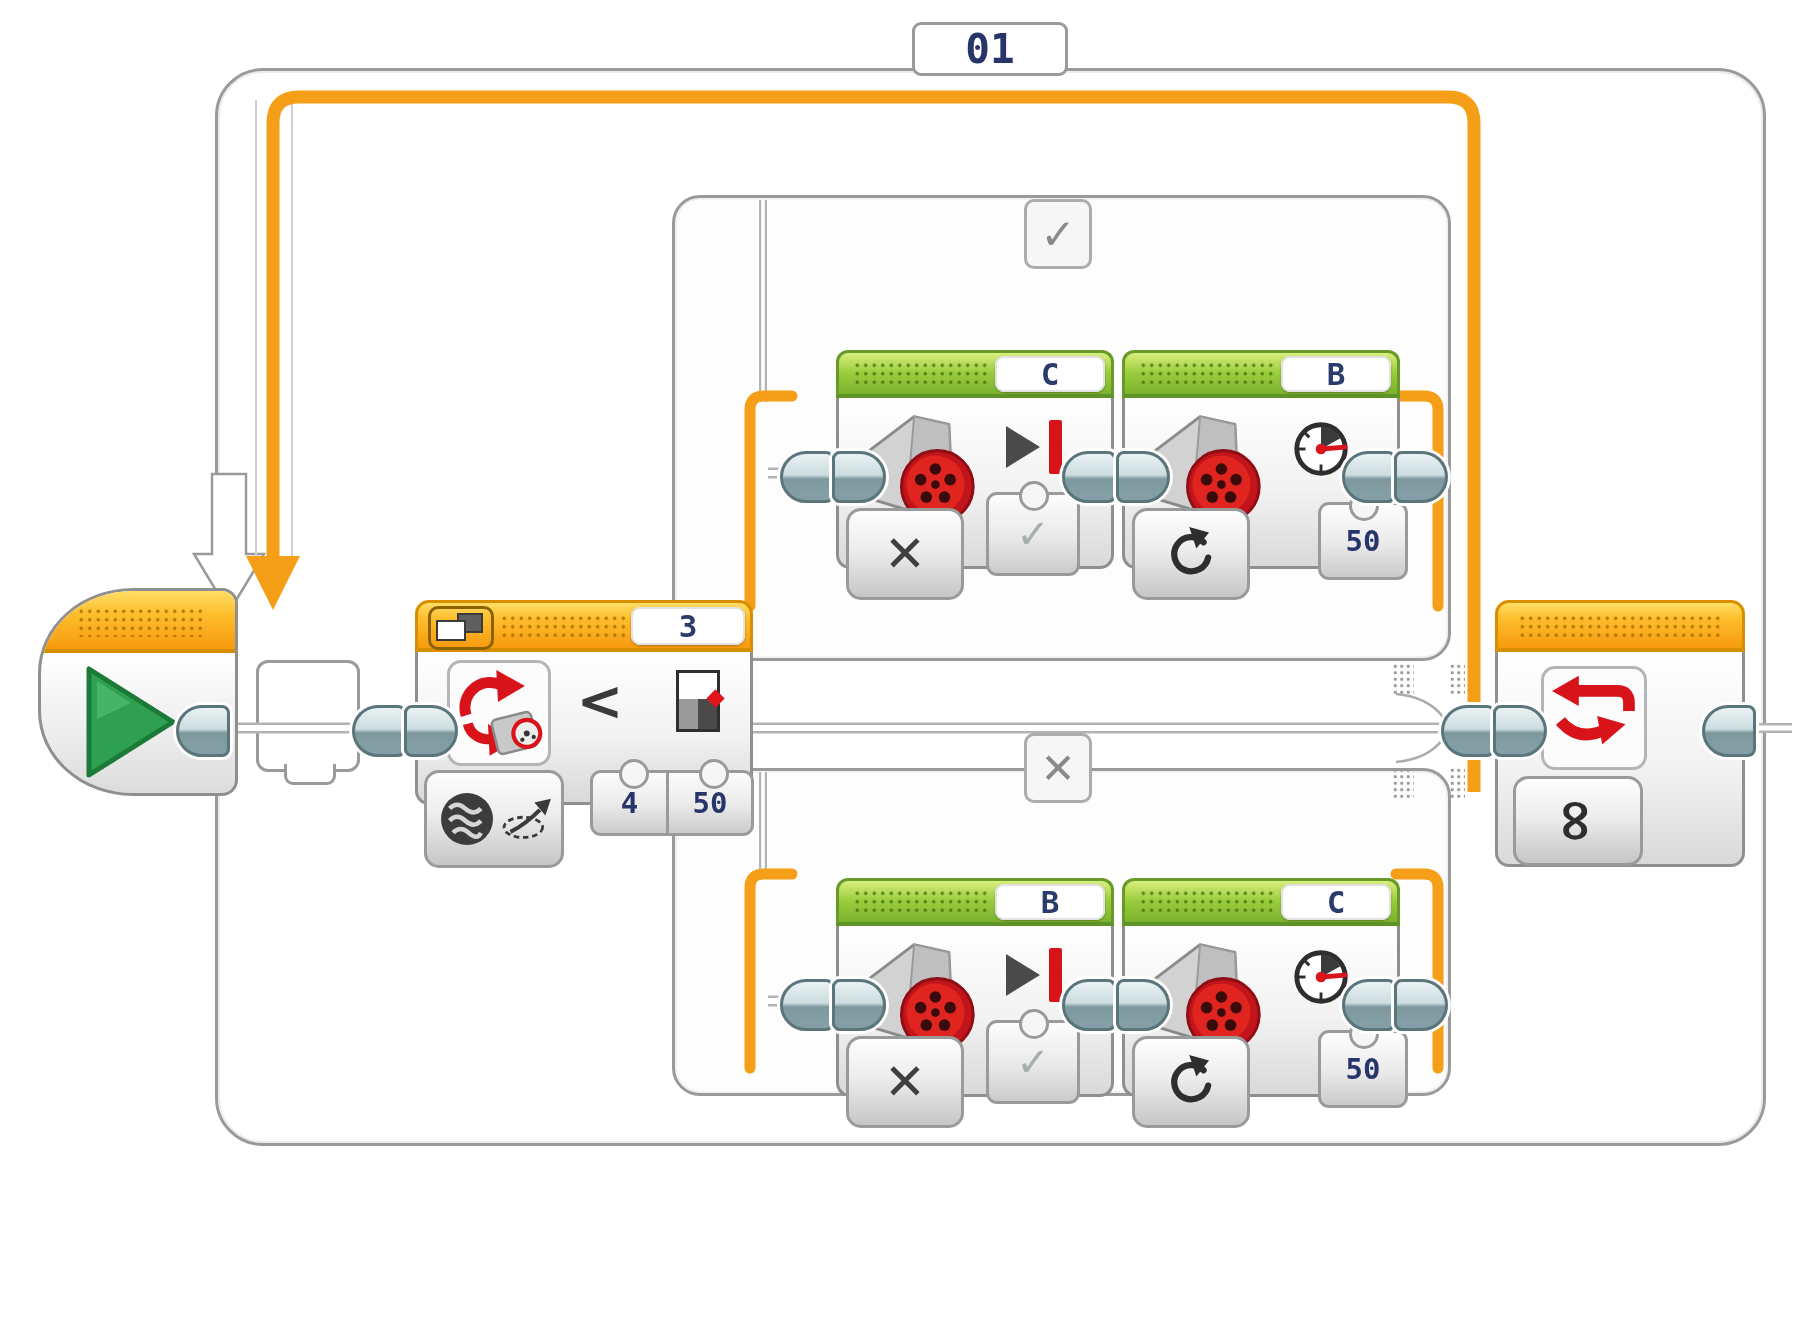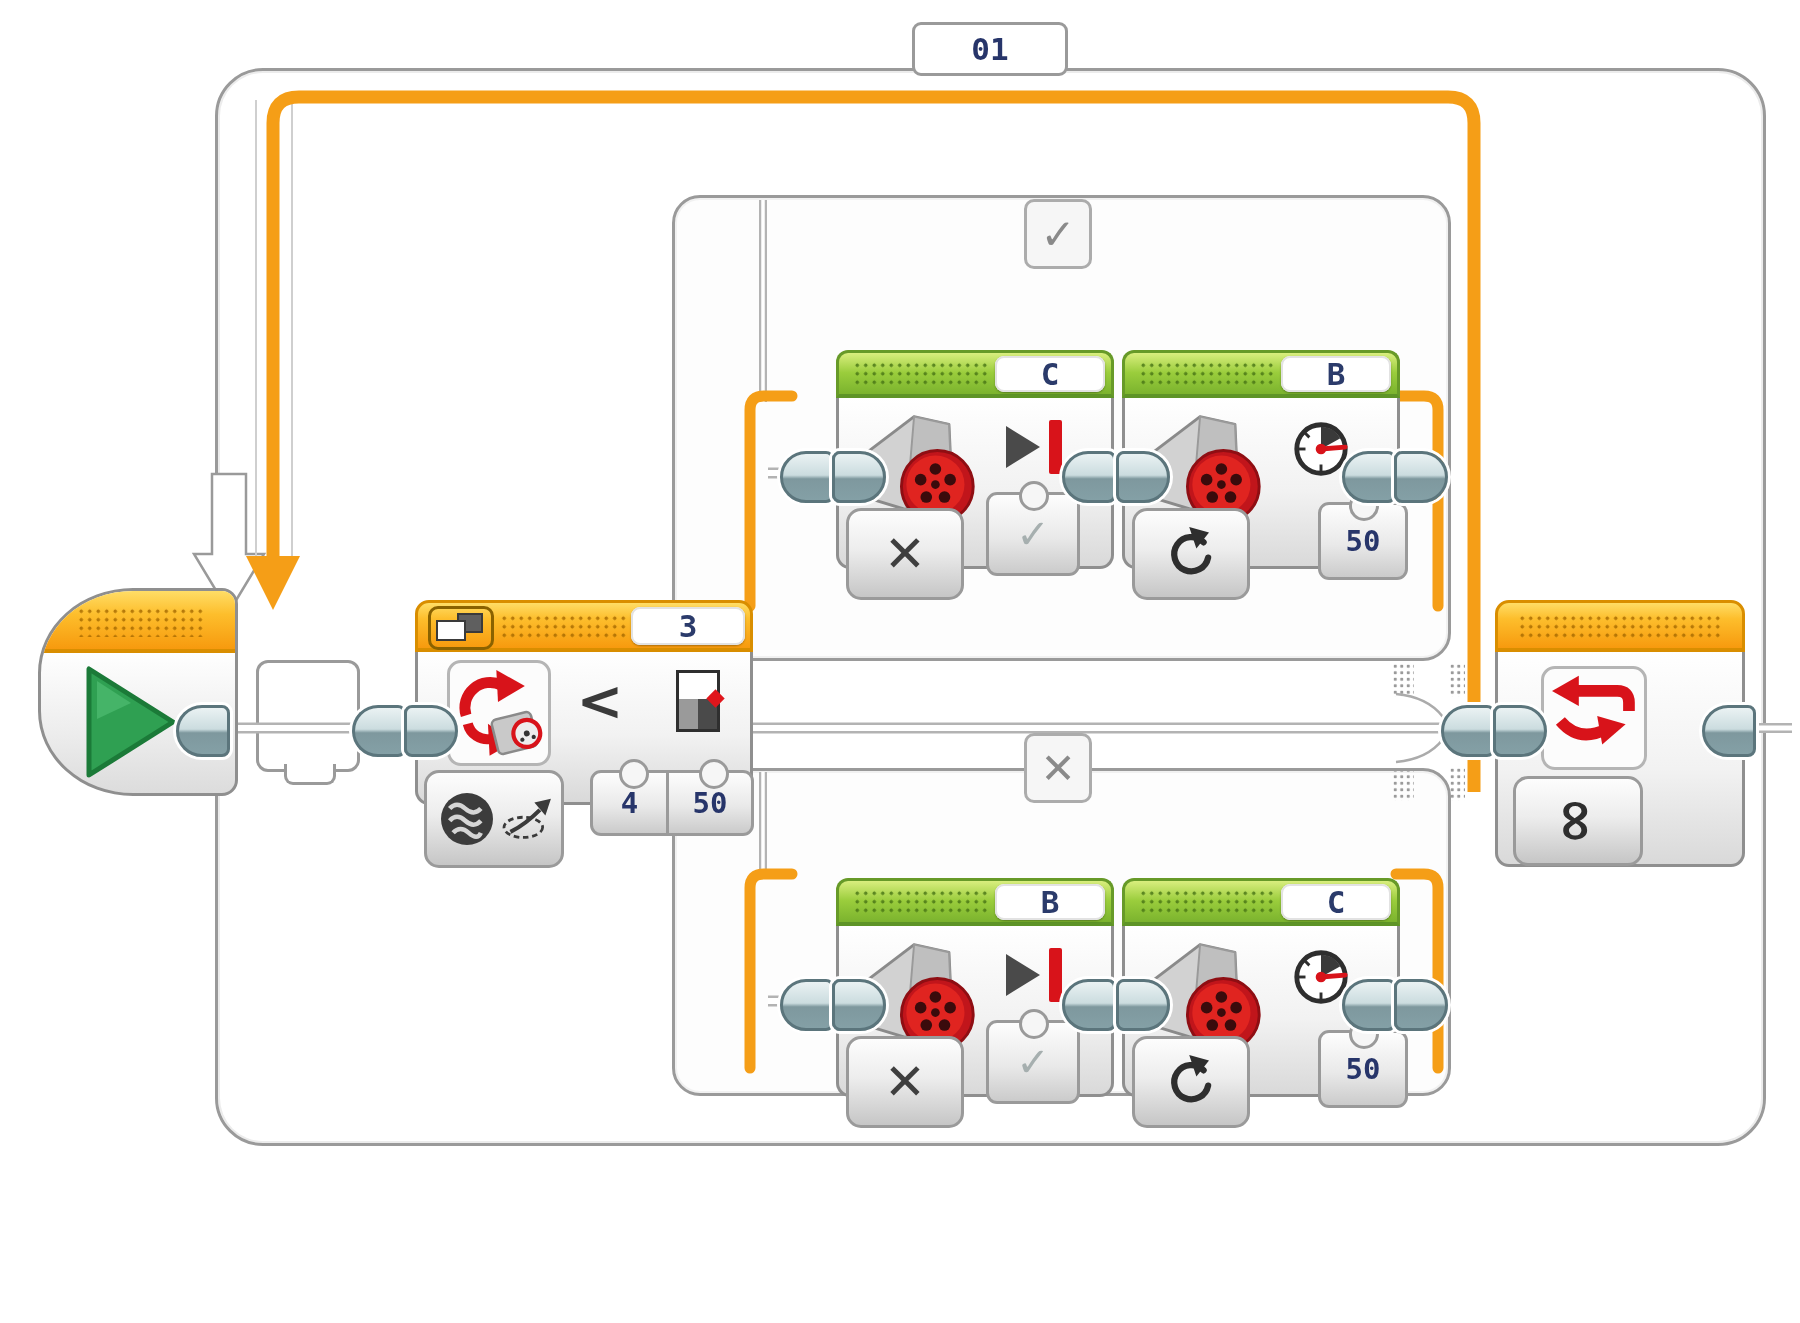--- a/index.html
+++ b/index.html
@@ -111,21 +111,21 @@
       <symbol id="sym-measure" viewBox="0 0 60 50">
         <ellipse cx="26" cy="33" rx="21" ry="11" fill="none" stroke="#3A3A3A" stroke-width="3" stroke-dasharray="6 4"></ellipse>
         <path d="M12 38 Q28 30 44 14" fill="none" stroke="#3A3A3A" stroke-width="4.5"></path>
         <polygon points="38,6 56,2 50,20" fill="#3A3A3A"></polygon>
       </symbol>
     </defs>
   </svg>
 
   <div class="abs loopbox" style="left:215px;top:68px;width:1545px;height:1072px;"></div>
   <div class="abs nametab" style="left:912px;top:22px;width:150px;height:48px;">
-    <span class="num" style="font-size:31px">01</span>
+    <span class="num" style="font-size:41px">01</span>
   </div>
 
   <div class="abs" style="left:256px;top:660px;width:98px;height:106px;background:#FFF;border:3px solid #9A9A9A;border-radius:12px;"></div>
   <div class="abs" style="left:284px;top:764px;width:46px;height:18px;background:#FFF;border:3px solid #9A9A9A;border-top:none;border-radius:0 0 9px 9px;"></div>
 
   <div class="abs casebox" style="left:672px;top:195px;width:773px;height:460px;"></div>
   <div class="abs casebox" style="left:672px;top:768px;width:773px;height:322px;"></div>
 
   <svg class="abs" style="left:0;top:0" width="1800" height="1323">
 

